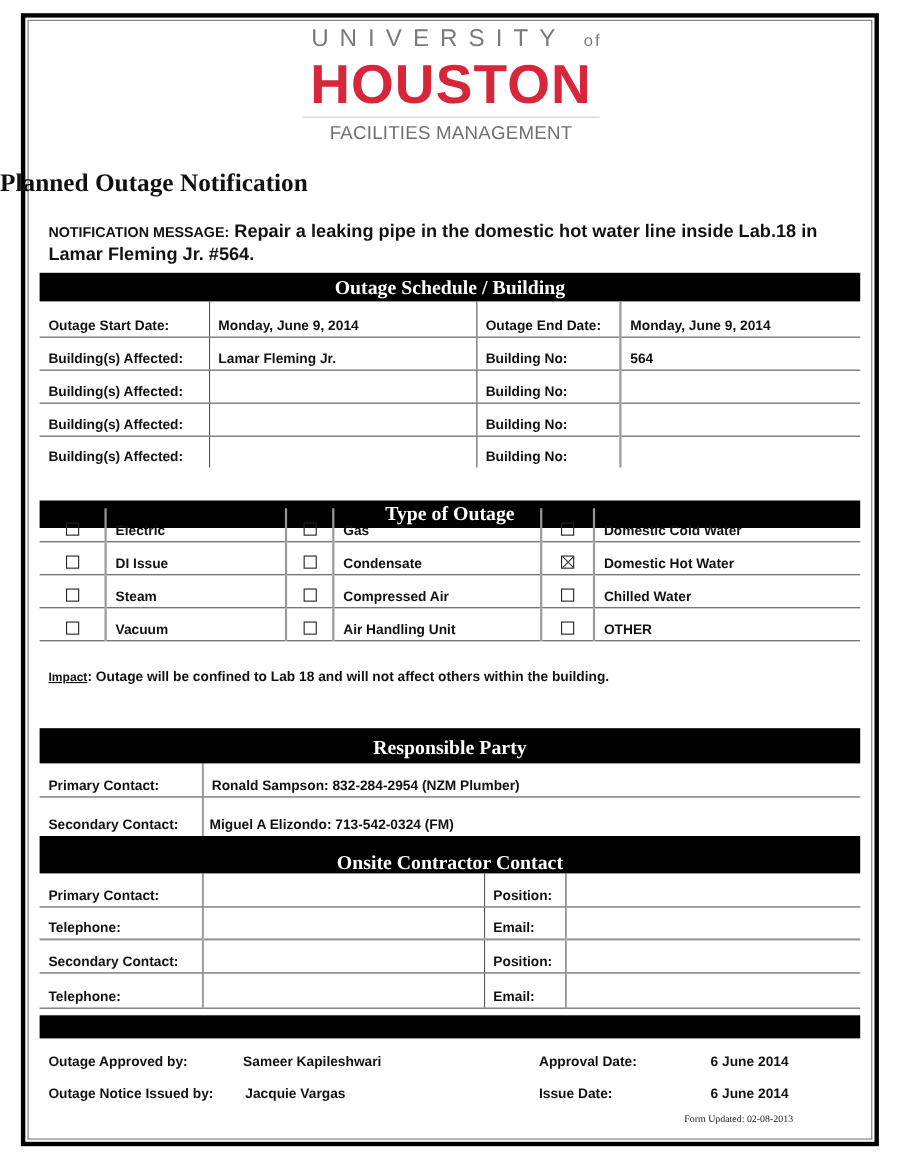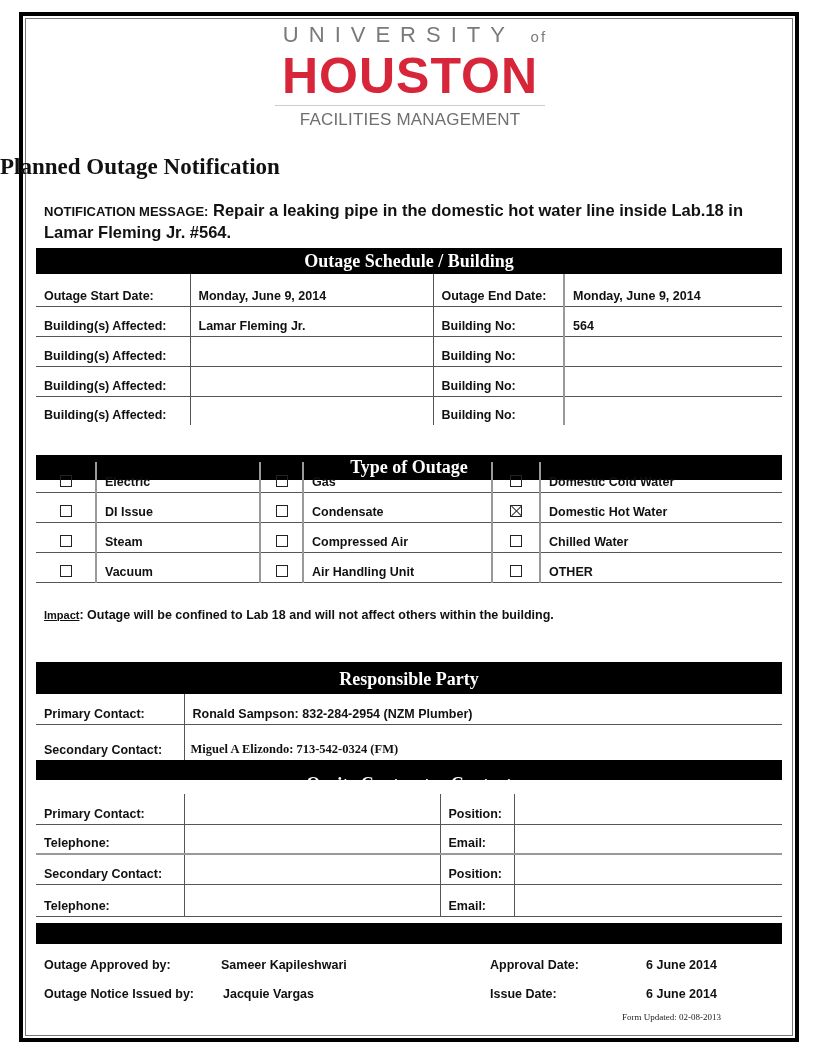--- a/index.html
+++ b/index.html
@@ -198,26 +198,26 @@
       <col style="width:148px">
       <col>
     </colgroup>
   <tbody>
     <tr style="height:30px">
       <td>Primary Contact:</td>
       <td class="vl">Ronald Sampson: 832-284-2954 (NZM Plumber)</td>
     </tr>
     <tr style="height:36px">
       <td style="border-bottom:none">Secondary Contact:</td>
-      <td class="vl" style="border-bottom:none;padding-left:6px;font-family:Liberation Serif, serif;">Miguel A Elizondo: 713-542-0324 (FM)</td>
-    </tr>
-  </tbody>
-</table>
-
-<div class="bar" style="top:760px;height:20px;line-height:48px;">Onsite Contractor Contact</div>
+      <td class="vl" style="border-bottom:none;padding-left:6px;">Miguel A Elizondo: 713-542-0324 (FM)</td>
+    </tr>
+  </tbody>
+</table>
+
+<div class="bar" style="top:760px;height:34px;line-height:48px;">Onsite Contractor Contact</div>
 <table class="grid" style="top:794px;">
   <colgroup>
       <col style="width:148px">
       <col style="width:256px">
       <col style="width:74px">
       <col>
     </colgroup>
   <tbody>
     <tr style="height:30px">
       <td>Primary Contact:</td>

